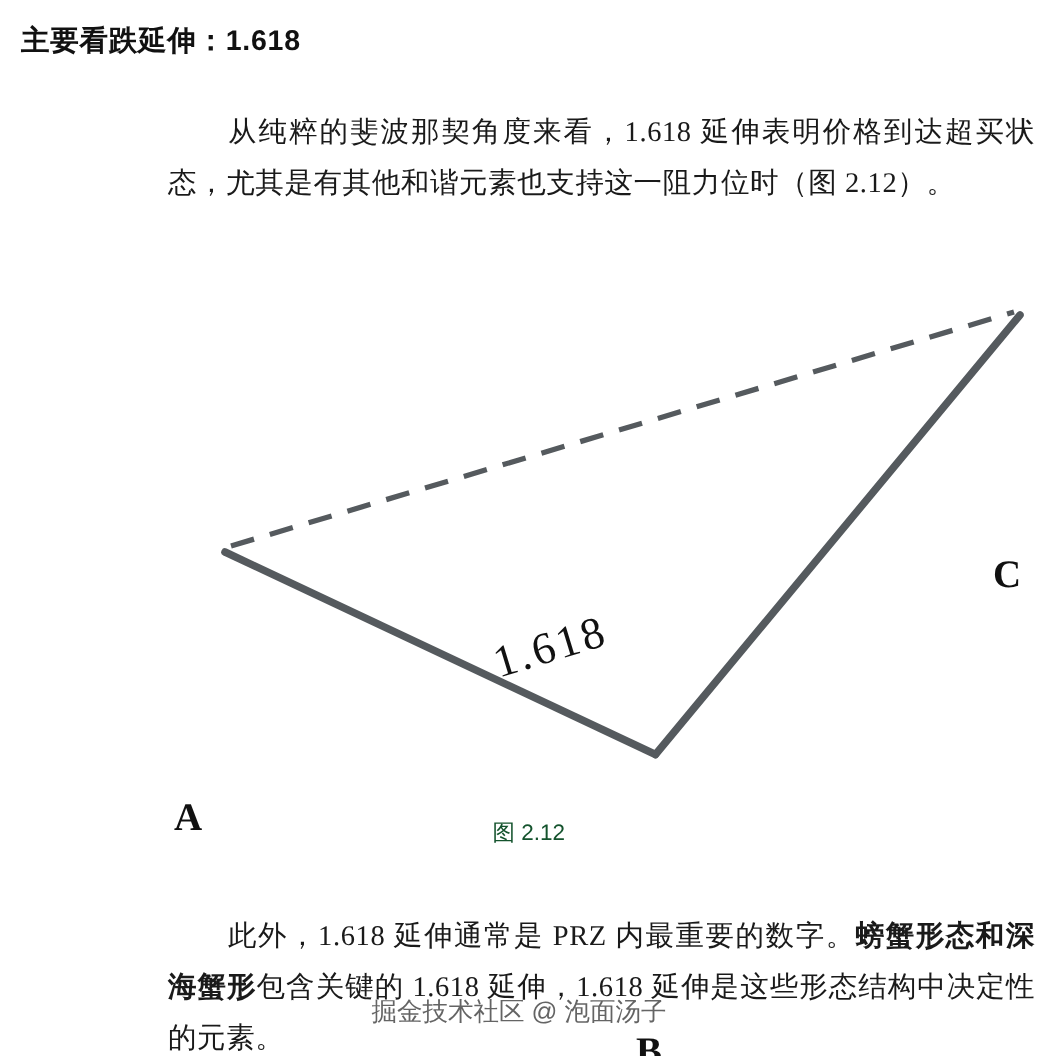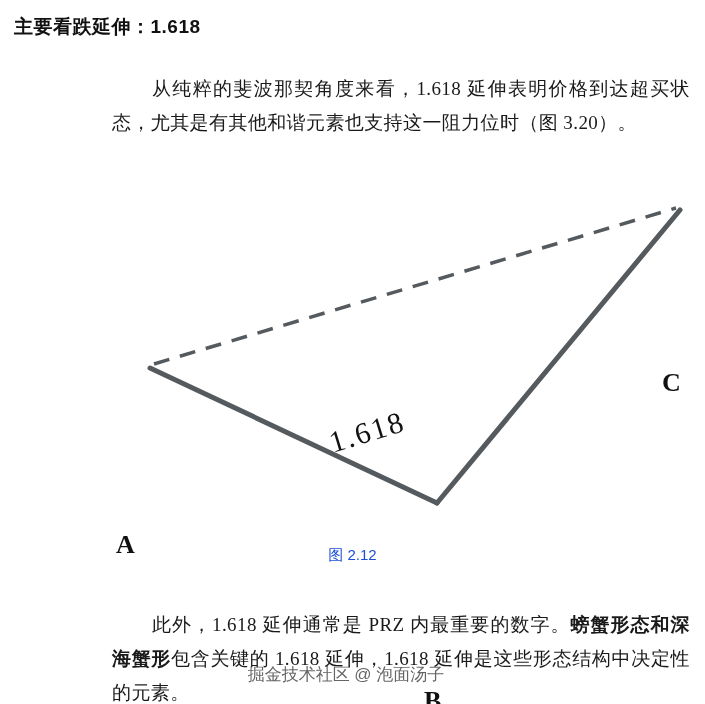--- a/index.html
+++ b/index.html
@@ -64,21 +64,21 @@
     height: 380px;
   }
   .fig-caption {
     position: absolute;
     left: 0;
     top: 546px;
     width: 705px;
     text-align: center;
     font-family: "Liberation Sans", sans-serif;
     font-size: 15px;
-    color: #1d4ed8;
+    color: #14532d;
   }
   .point-label {
     position: absolute;
     font-family: "Liberation Serif", serif;
     font-size: 26px;
     font-weight: bold;
     color: #111111;
   }
   .label-a { left: 116px; top: 352px; }
   .label-b { left: 424px; top: 508px; }
@@ -106,21 +106,21 @@
     opacity: 0.85;
   }
 </style>
 </head>
 <body>
 
 <div class="page">
 
   <div class="heading">主要看跌延伸：1.618</div>
 
-  <div class="para para1">从纯粹的斐波那契角度来看，1.618 延伸表明价格到达超买状态，尤其是有其他和谐元素也支持这一阻力位时（图 3.20）。</div>
+  <div class="para para1">从纯粹的斐波那契角度来看，1.618 延伸表明价格到达超买状态，尤其是有其他和谐元素也支持这一阻力位时（图 2.12）。</div>
 
   <div class="figure">
     <svg width="705" height="380" viewBox="0 0 705 380">
 
       <line x1="150" y1="190" x2="437" y2="325" stroke="#555a5e" stroke-width="5" stroke-linecap="round"></line>
 
       <line x1="437" y1="325" x2="680" y2="32" stroke="#555a5e" stroke-width="5" stroke-linecap="round"></line>
 
       <line x1="154" y1="186" x2="676" y2="30" stroke="#555a5e" stroke-width="3.5" stroke-dasharray="16 11" stroke-linecap="butt"></line>
     </svg>

